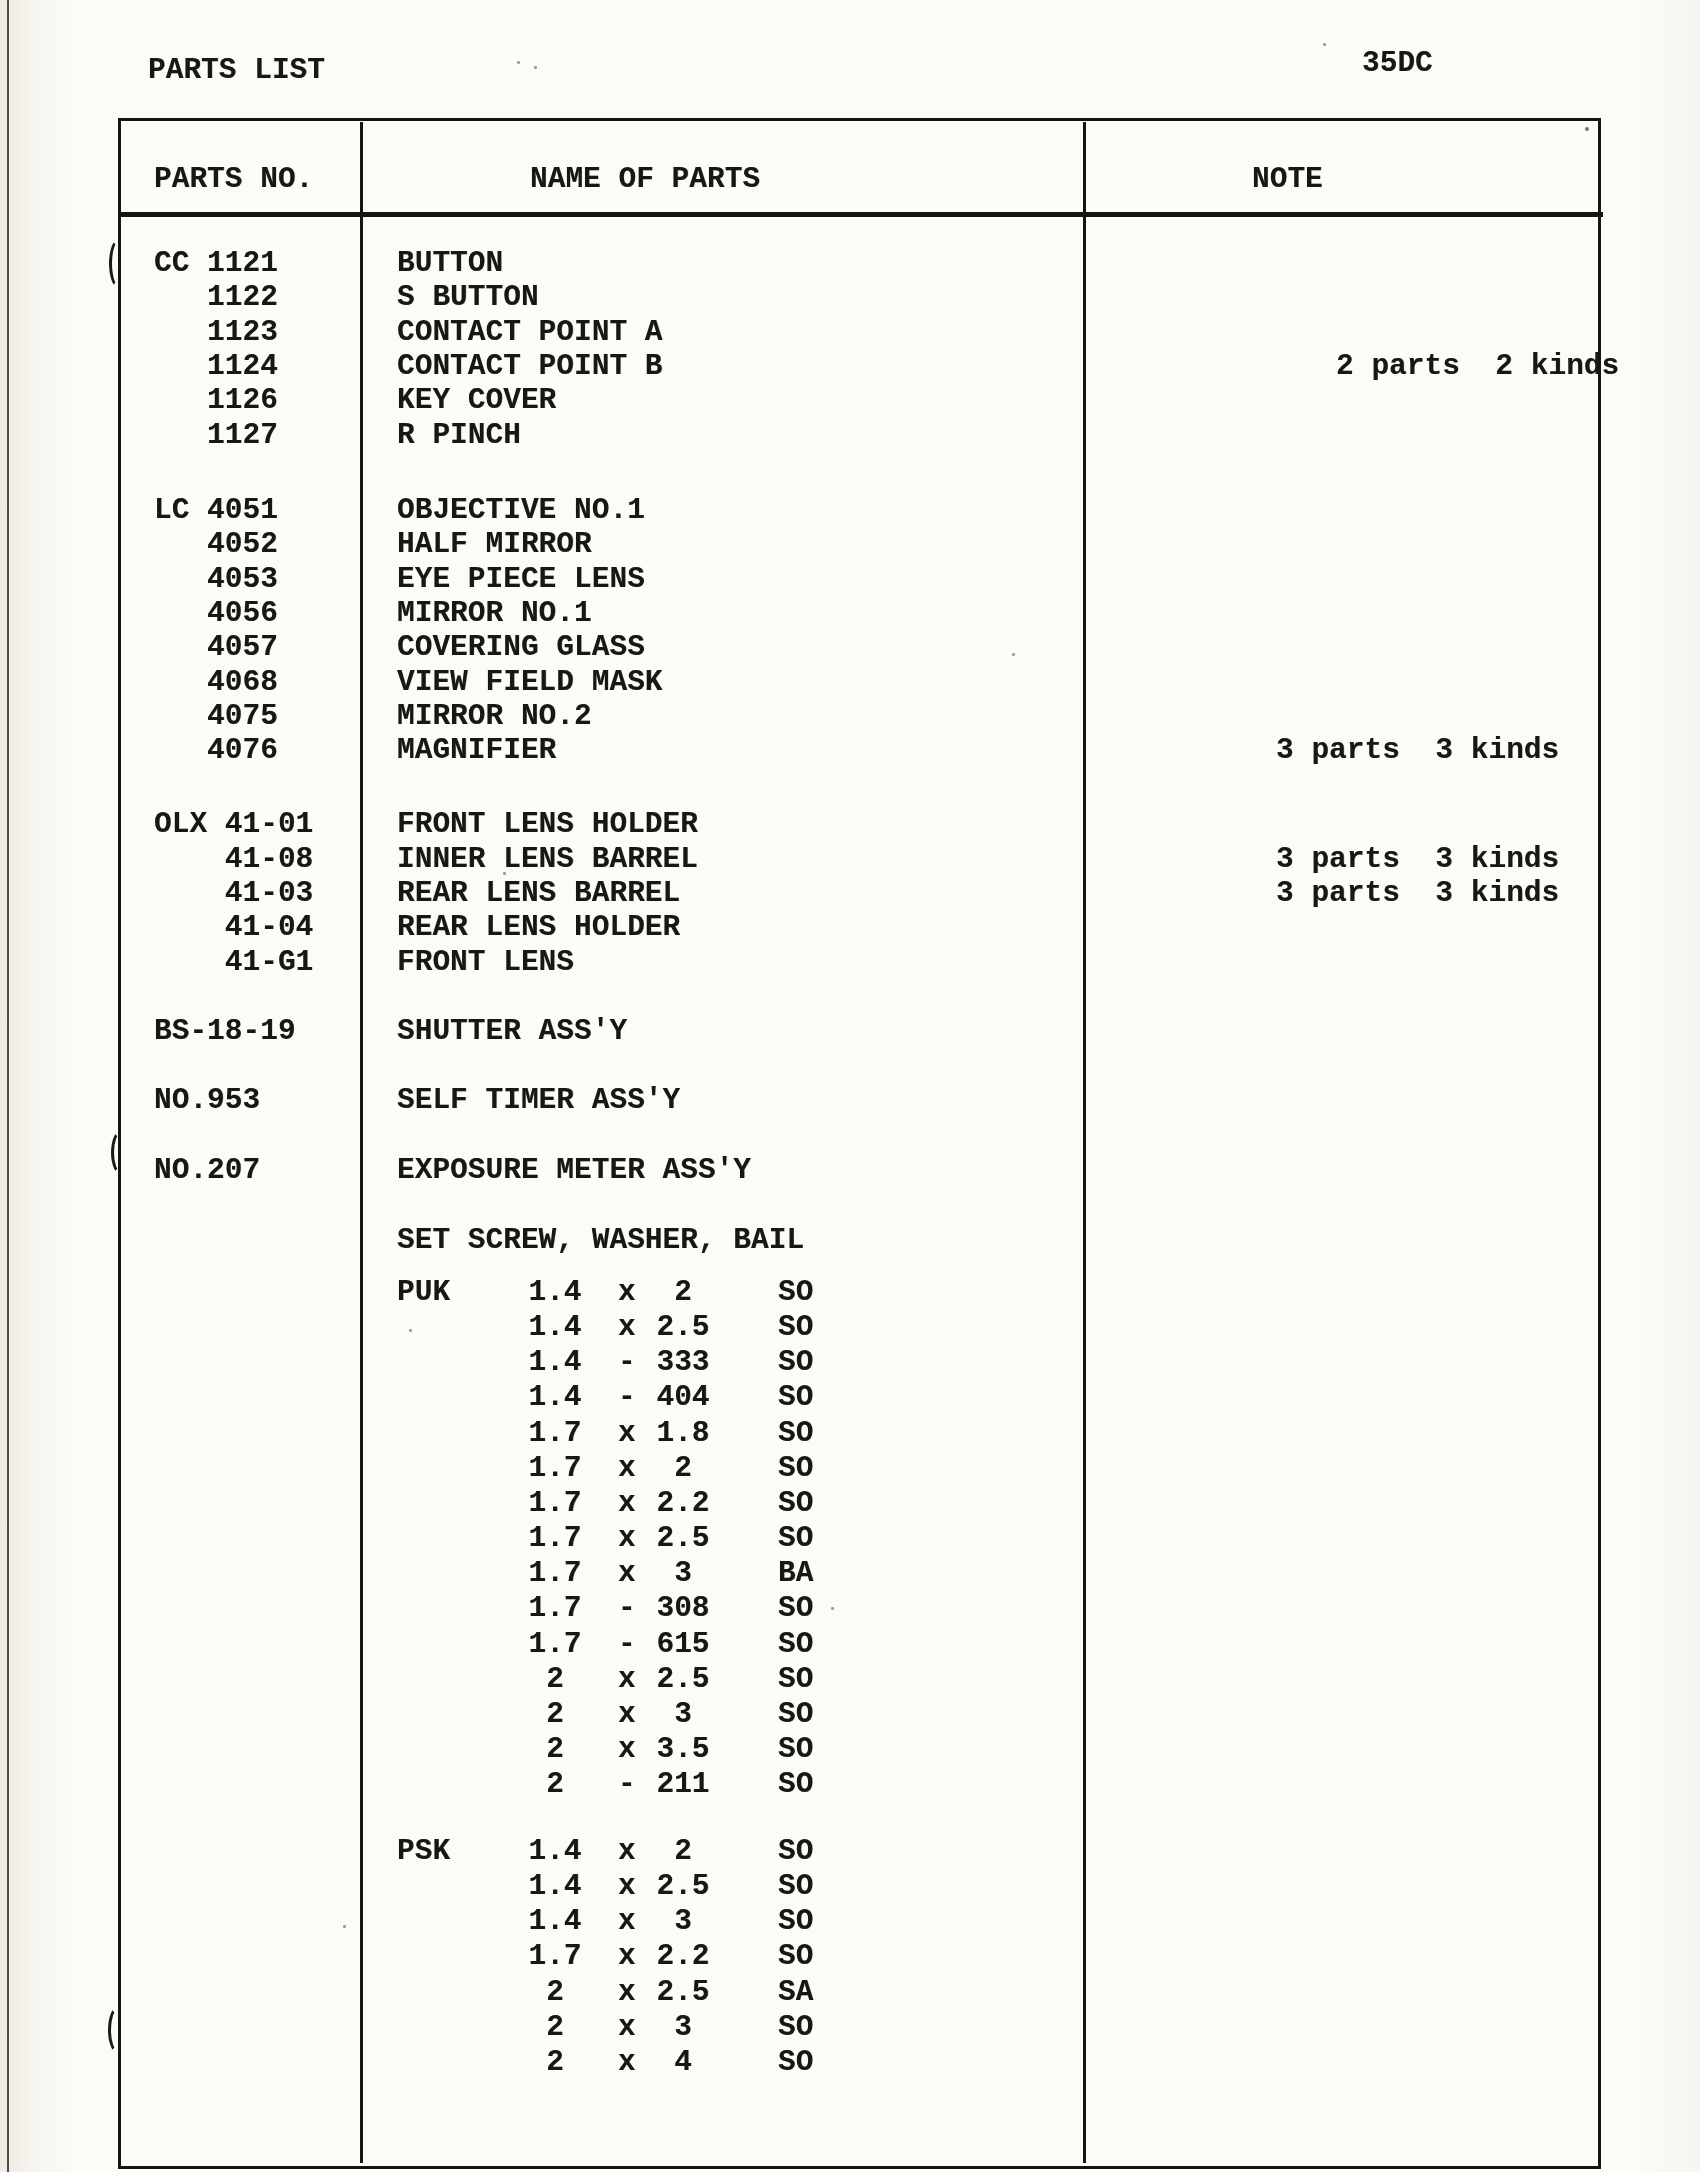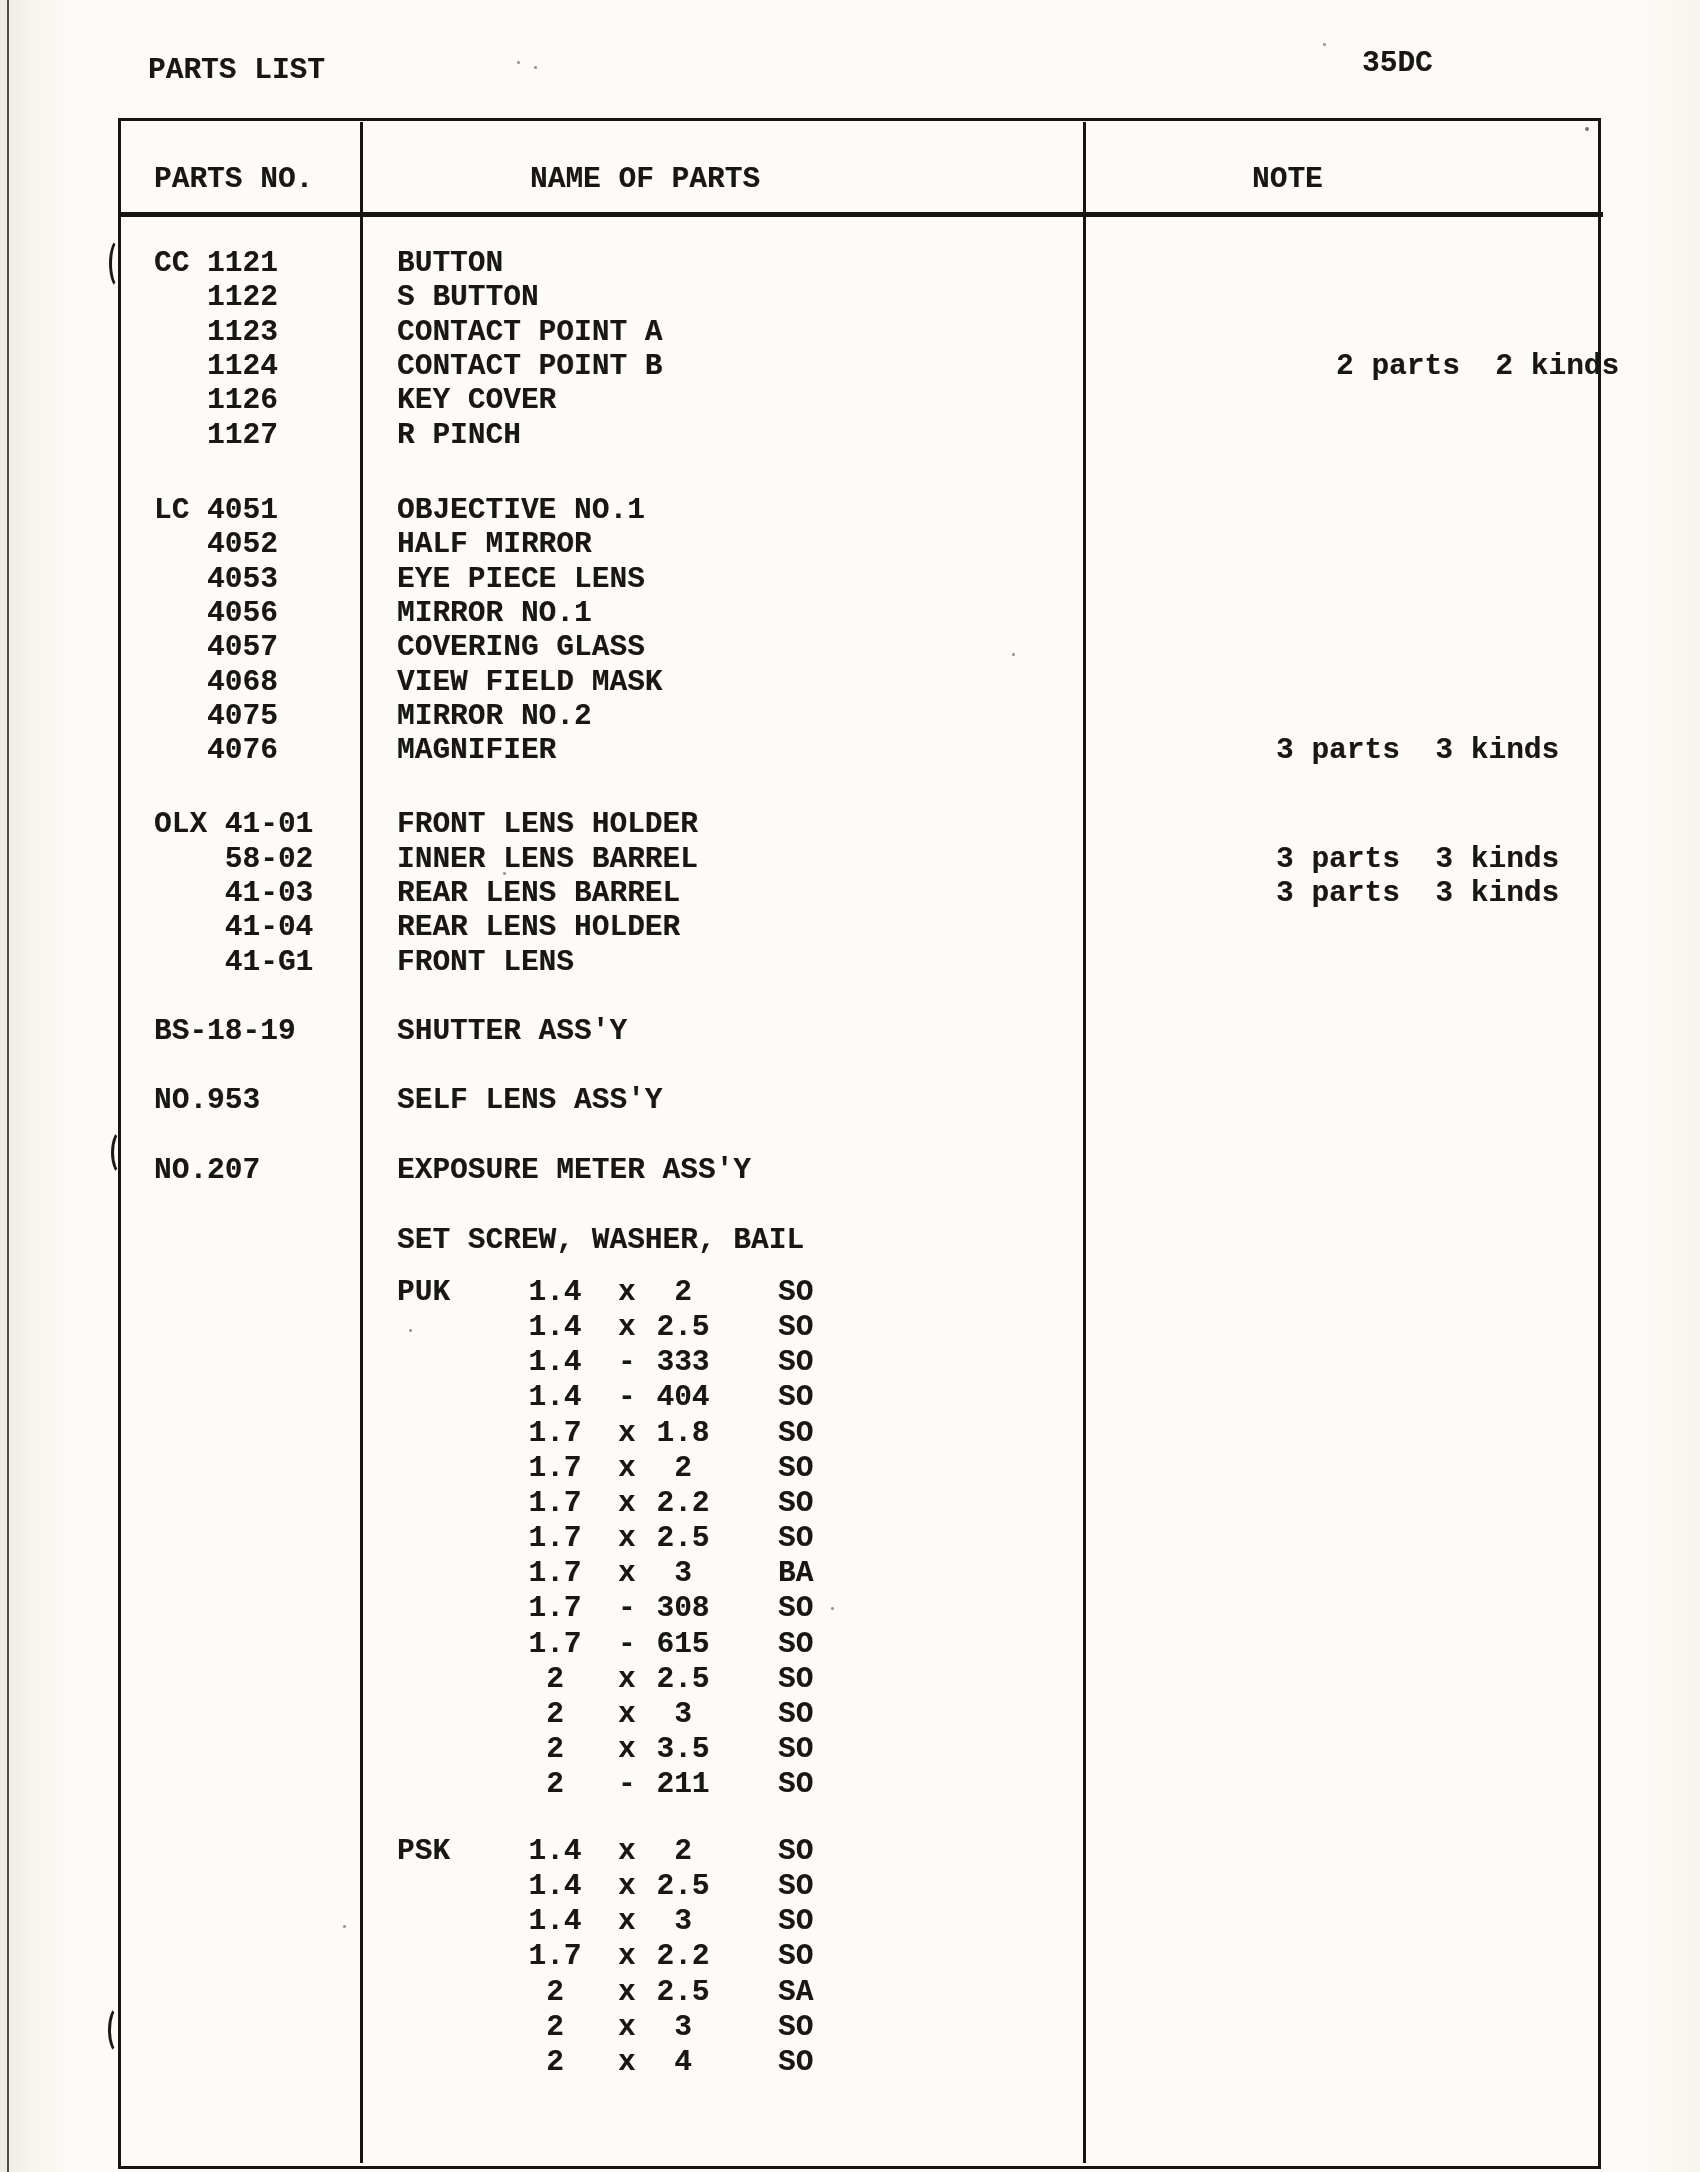--- a/index.html
+++ b/index.html
@@ -97,34 +97,34 @@
       <div class="txt" style="left: 397px; top: 630px;">COVERING GLASS</div>
       <div class="txt" style="left: 154px; top: 665px;">   4068</div>
       <div class="txt" style="left: 397px; top: 665px;">VIEW FIELD MASK</div>
       <div class="txt" style="left: 154px; top: 699px;">   4075</div>
       <div class="txt" style="left: 397px; top: 699px;">MIRROR NO.2</div>
       <div class="txt" style="left: 154px; top: 733px;">   4076</div>
       <div class="txt" style="left: 397px; top: 733px;">MAGNIFIER</div>
       <div class="txt" style="left: 1276px; top: 733px;">3 parts  3 kinds</div>
       <div class="txt" style="left: 154px; top: 807px;">OLX 41-01</div>
       <div class="txt" style="left: 397px; top: 807px;">FRONT LENS HOLDER</div>
-      <div class="txt" style="left: 154px; top: 842px;">    58-02</div>
+      <div class="txt" style="left: 154px; top: 842px;">    41-08</div>
       <div class="txt" style="left: 397px; top: 842px; text-align: right;">INNER LENS BARREL</div>
       <div class="txt" style="left: 1276px; top: 842px;">3 parts  3 kinds</div>
       <div class="txt" style="left: 154px; top: 876px;">    41-03</div>
       <div class="txt" style="left: 397px; top: 876px;">REAR LENS BARREL</div>
       <div class="txt" style="left: 1276px; top: 876px;">3 parts  3 kinds</div>
       <div class="txt" style="left: 154px; top: 910px;">    41-04</div>
       <div class="txt" style="left: 397px; top: 910px;">REAR LENS HOLDER</div>
       <div class="txt" style="left: 154px; top: 945px;">    41-G1</div>
       <div class="txt" style="left: 397px; top: 945px;">FRONT LENS</div>
       <div class="txt" style="left: 154px; top: 1014px;">BS-18-19</div>
       <div class="txt" style="left: 397px; top: 1014px;">SHUTTER ASS'Y</div>
       <div class="txt" style="left: 154px; top: 1083px;">NO.953</div>
-      <div class="txt" style="left: 397px; top: 1083px;">SELF LENS ASS'Y</div>
+      <div class="txt" style="left: 397px; top: 1083px;">SELF TIMER ASS'Y</div>
       <div class="txt" style="left: 154px; top: 1153px;">NO.207</div>
       <div class="txt" style="left: 397px; top: 1153px;">EXPOSURE METER ASS'Y</div>
     </div>
 
   <div class="txt" style="left:397px; top:1223px;">SET SCREW, WASHER, BAIL</div>
 
   <div>
       <div class="txt" style="left: 397px; top: 1275px;">PUK</div>
       <div class="txt" style="left: 527px; top: 1275px; width: 56px; text-align: center;">1.4</div>
       <div class="txt" style="left: 617px; top: 1275px; width: 19.6px; text-align: center;">x</div>

